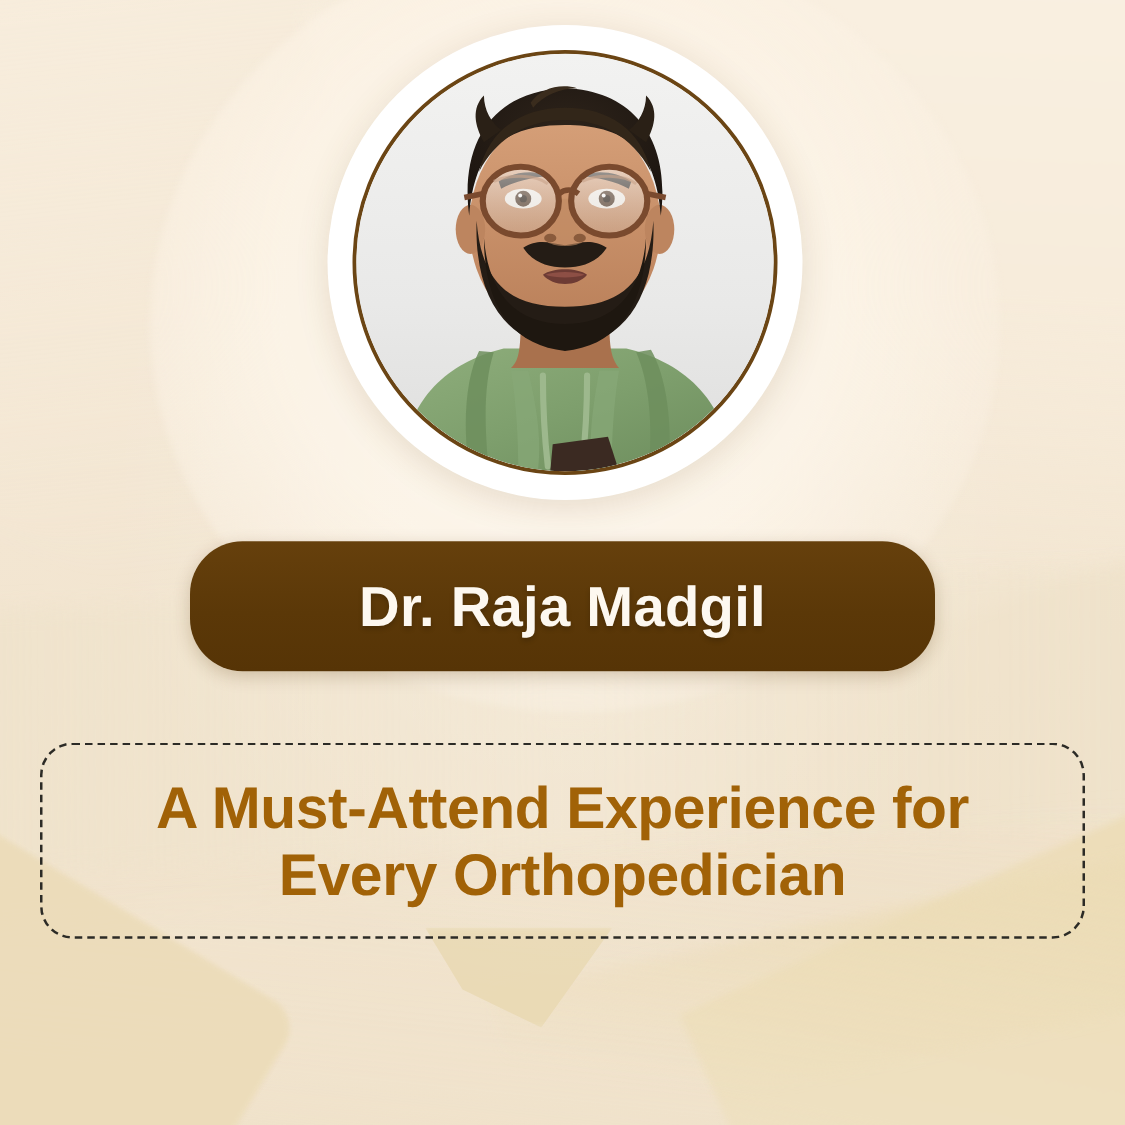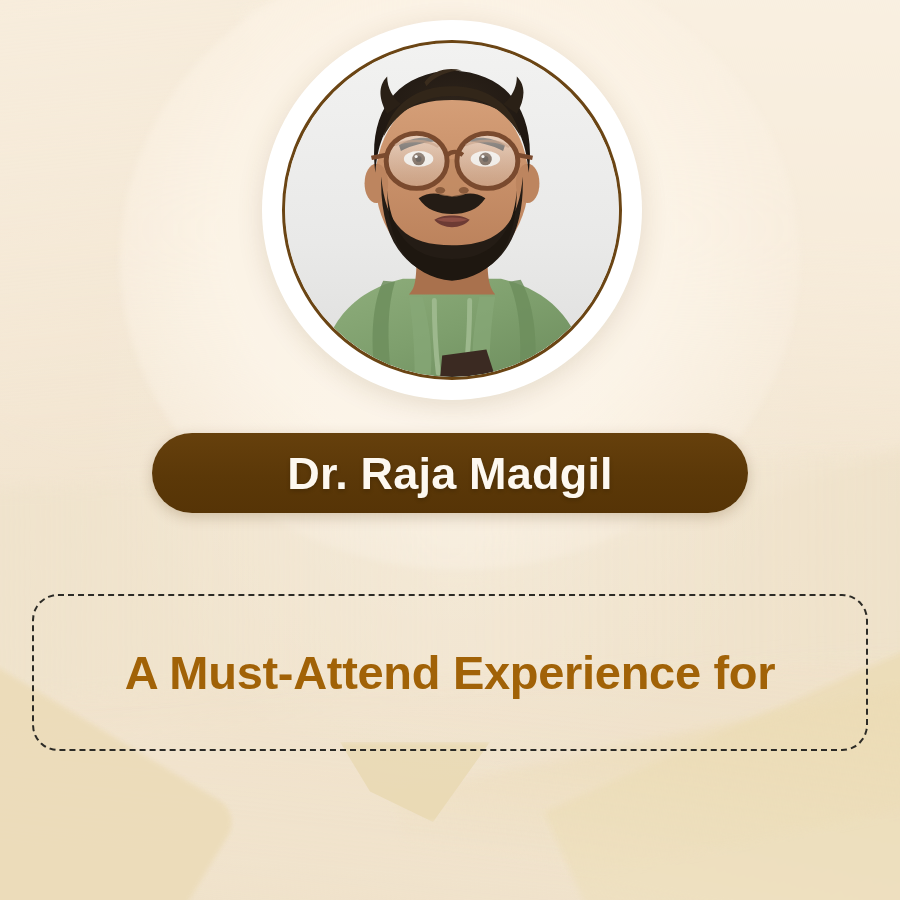--- a/index.html
+++ b/index.html
@@ -164,21 +164,21 @@
   }
 
   .avatar-photo svg { display: block; width: 100%; height: 100%; }
 
   
   .name-pill {
     position: absolute;
     left: 152px;
     top: 433px;
     width: 596px;
-    height: 80px;
+    height: 104px;
     border-radius: 42px;
     background: linear-gradient(180deg, #66400c 0%, #5b3808 55%, #563406 100%);
     box-shadow: 0 4px 14px rgba(86, 52, 6, 0.22);
     display: flex;
     align-items: center;
     justify-content: center;
     box-sizing: border-box;
   }
 
   .name-pill-text {
@@ -335,15 +335,16 @@
       </div>
     </div>
   </div>
 
   <div class="name-pill">
     <span class="name-pill-text">Dr. Raja Madgil</span>
   </div>
 
   <div class="headline-box">
     <div class="headline-line">A Must-Attend Experience for</div>
+    <div class="headline-line">Every Orthopedician</div>
   </div>
 
 </div>
 
 </body></html>

